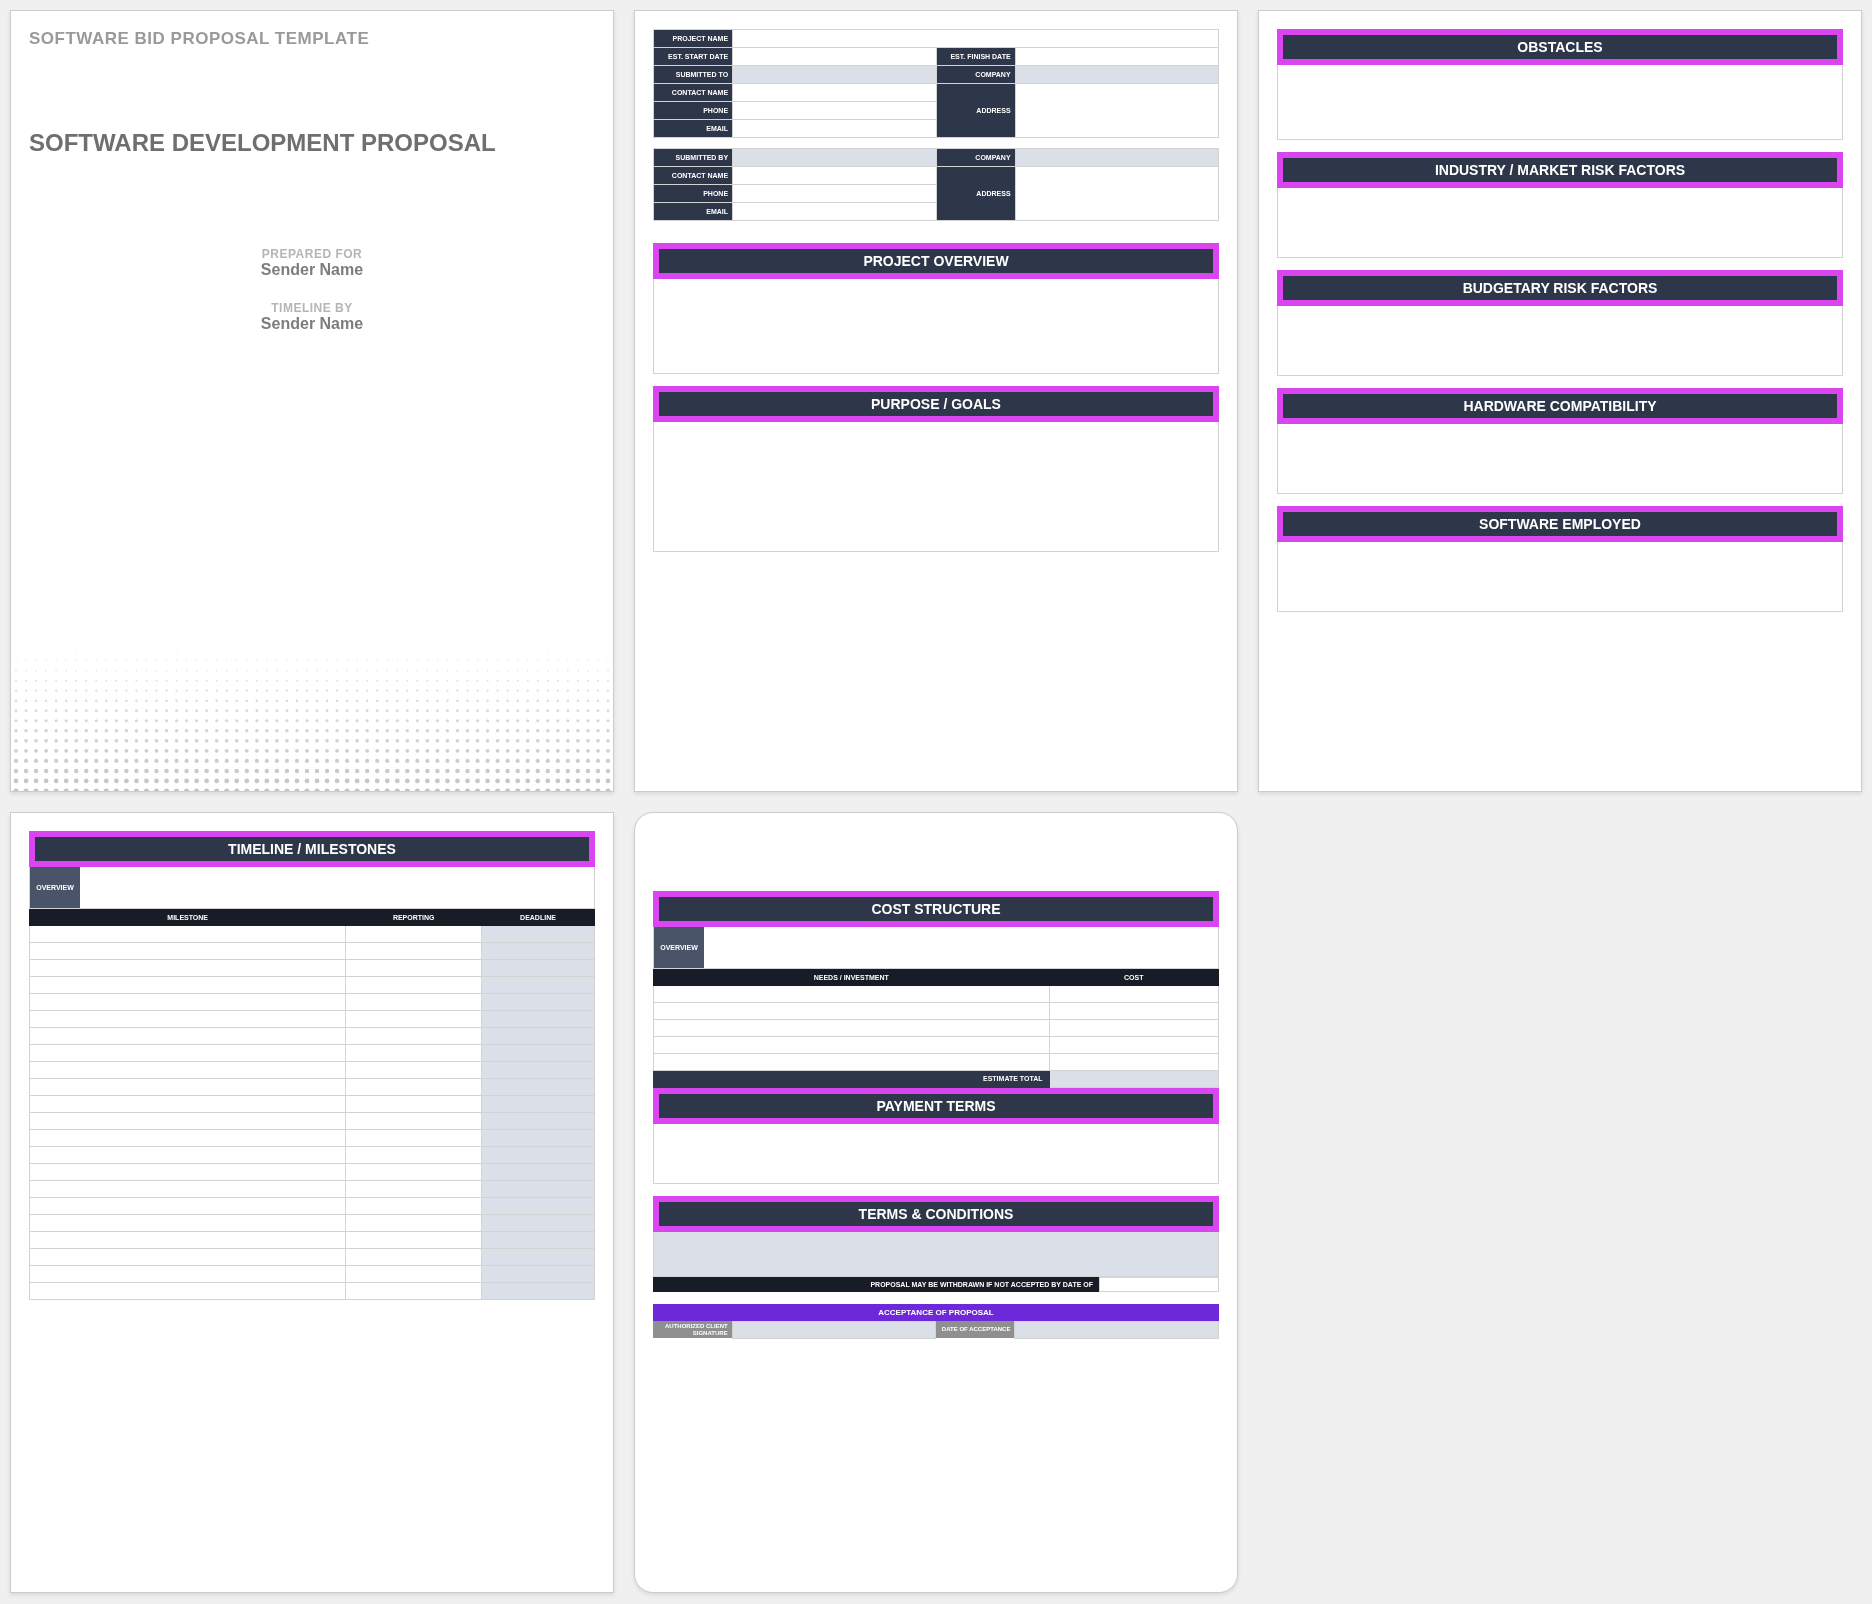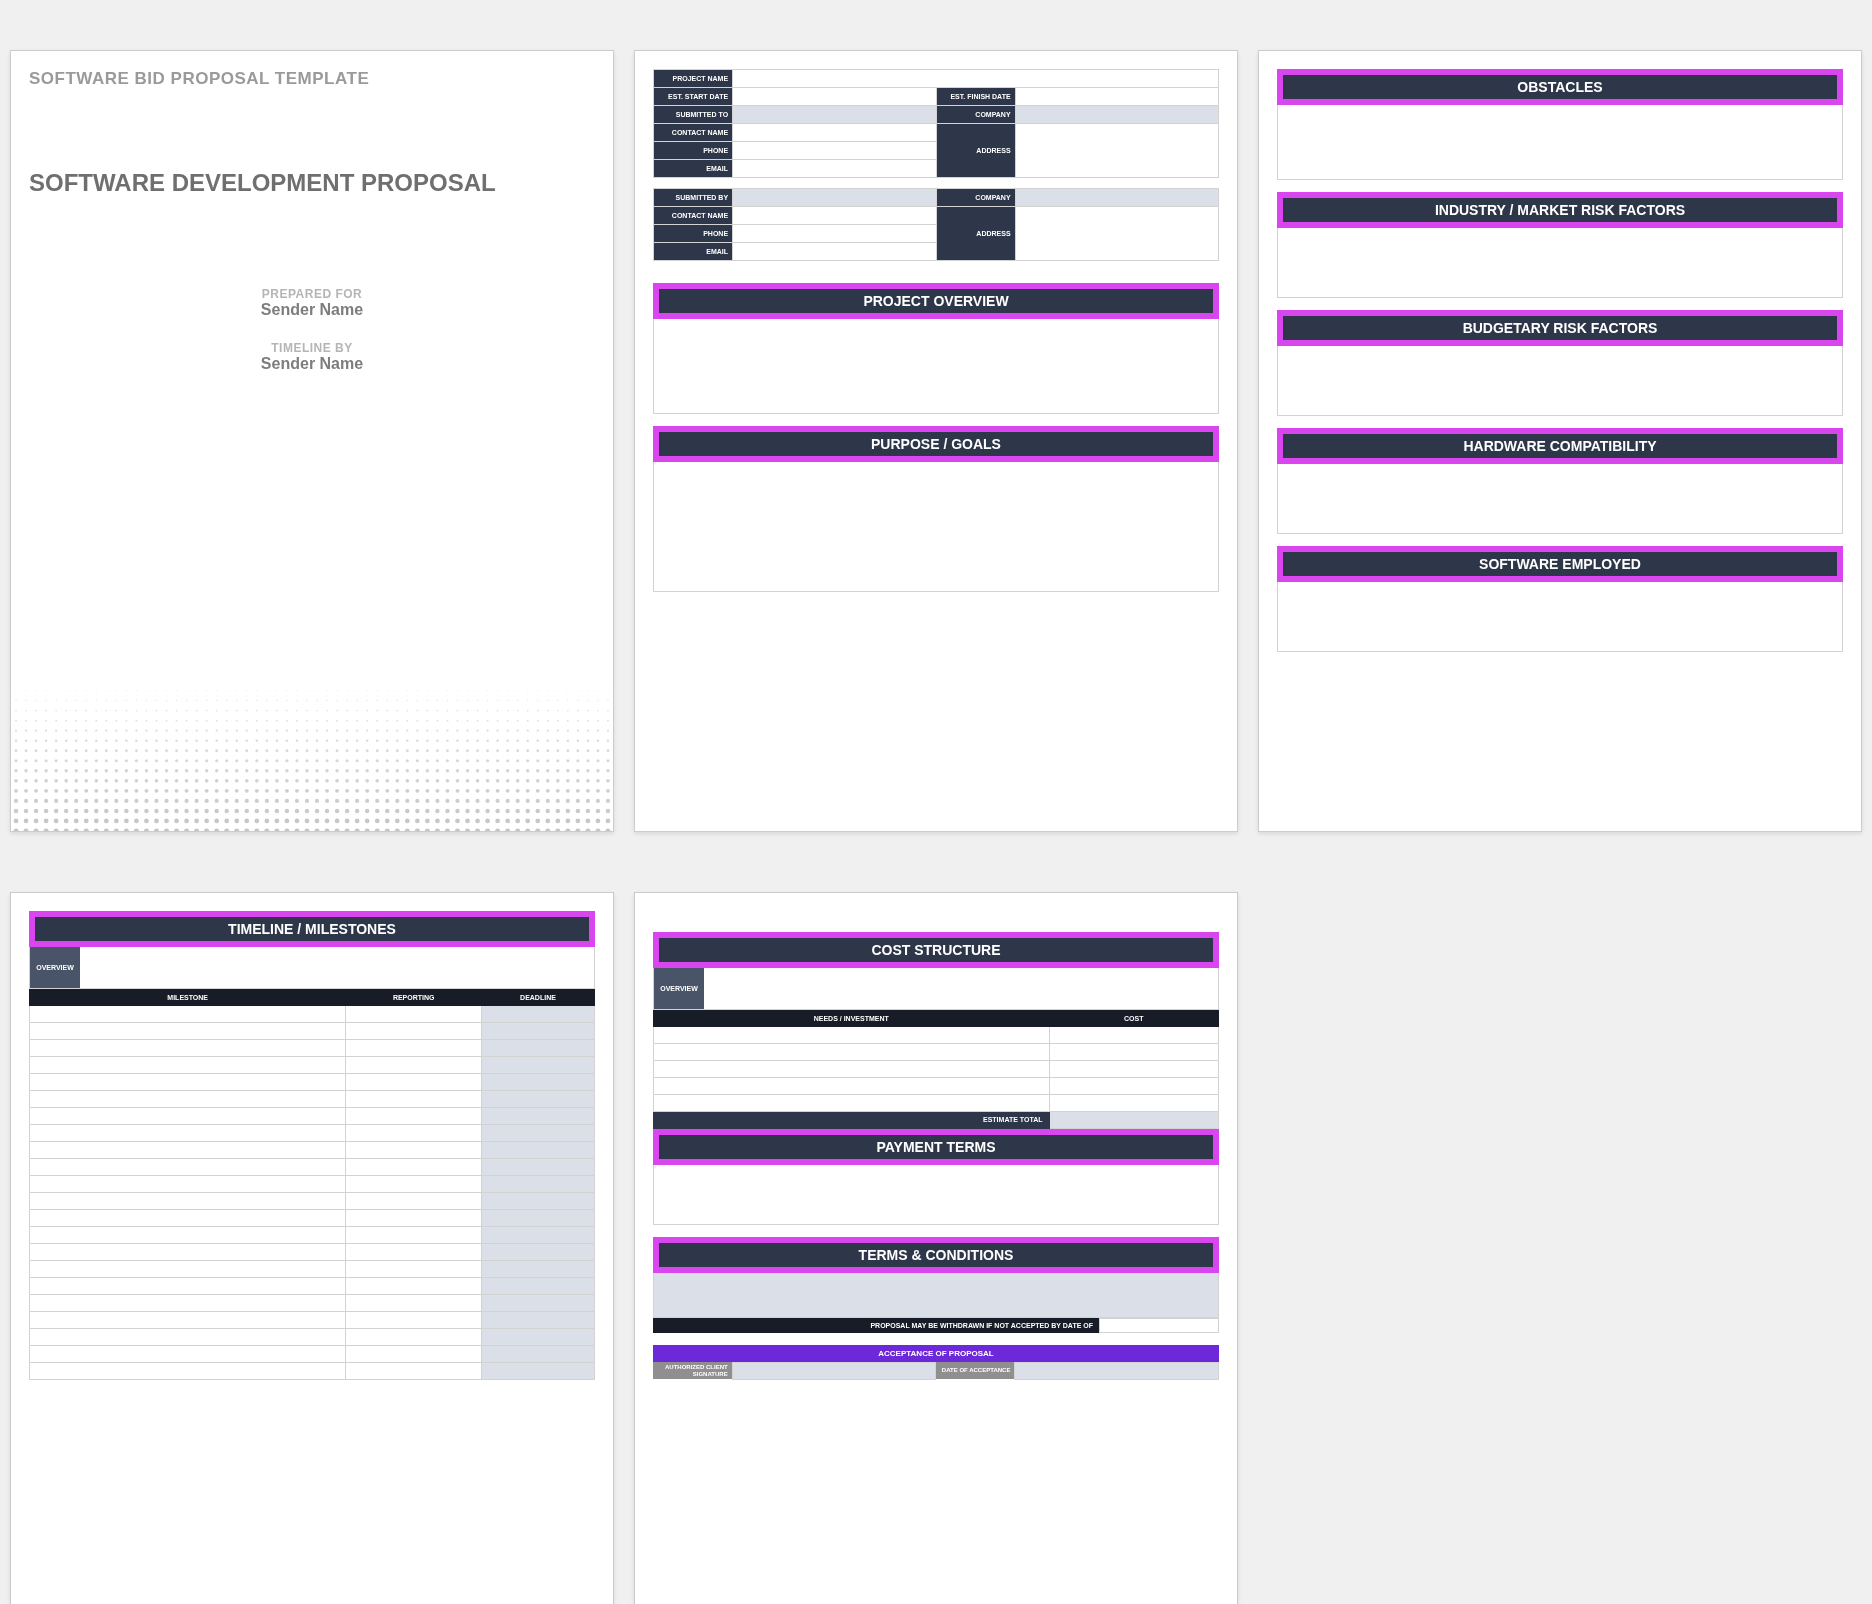--- a/index.html
+++ b/index.html
@@ -17,21 +17,20 @@
   }
   .page {
     background: #fff;
     border: 1px solid #ccc;
     box-shadow: 0 2px 4px rgba(0,0,0,0.1);
     aspect-ratio: 8.5 / 11;
     padding: 18px 18px;
     position: relative;
     overflow: hidden;
     font-size: 9px;
-    margin-top: 40px;
   }
 
   
   .cover-title {
     color: #9a9a9a;
     font-weight: 700;
     font-size: 17px;
     letter-spacing: 0.5px;
     margin-bottom: 80px;
   }
@@ -165,21 +164,21 @@
   }
   .sig-table { width: 100%; border-collapse: collapse; }
   .sig-table td.slab {
     background: #8f8f8f; color: #fff; font-size: 6px; font-weight: 700;
     text-align: right; padding: 2px 4px; width: 14%; line-height: 1.1;
   }
   .sig-table td.sval { background: #dbe0e8; border: 1px solid #d3d3d3; }
   .tc-box { background: #dbe0e8; border: 1px solid #d3d3d3; border-top: none; height: 45px; }
 
   .spacer { height: 12px; }
-  .page6 { padding-top: 39px; }
+  .page6 { padding-top: 78px; border-radius: 19px; }
 </style>
 </head>
 <body>
 
 <div class="grid">
 
   <div class="page">
     <div class="cover-title">SOFTWARE BID PROPOSAL TEMPLATE</div>
     <div class="cover-heading">SOFTWARE DEVELOPMENT PROPOSAL</div>
     <div class="prep-label">PREPARED FOR</div>

